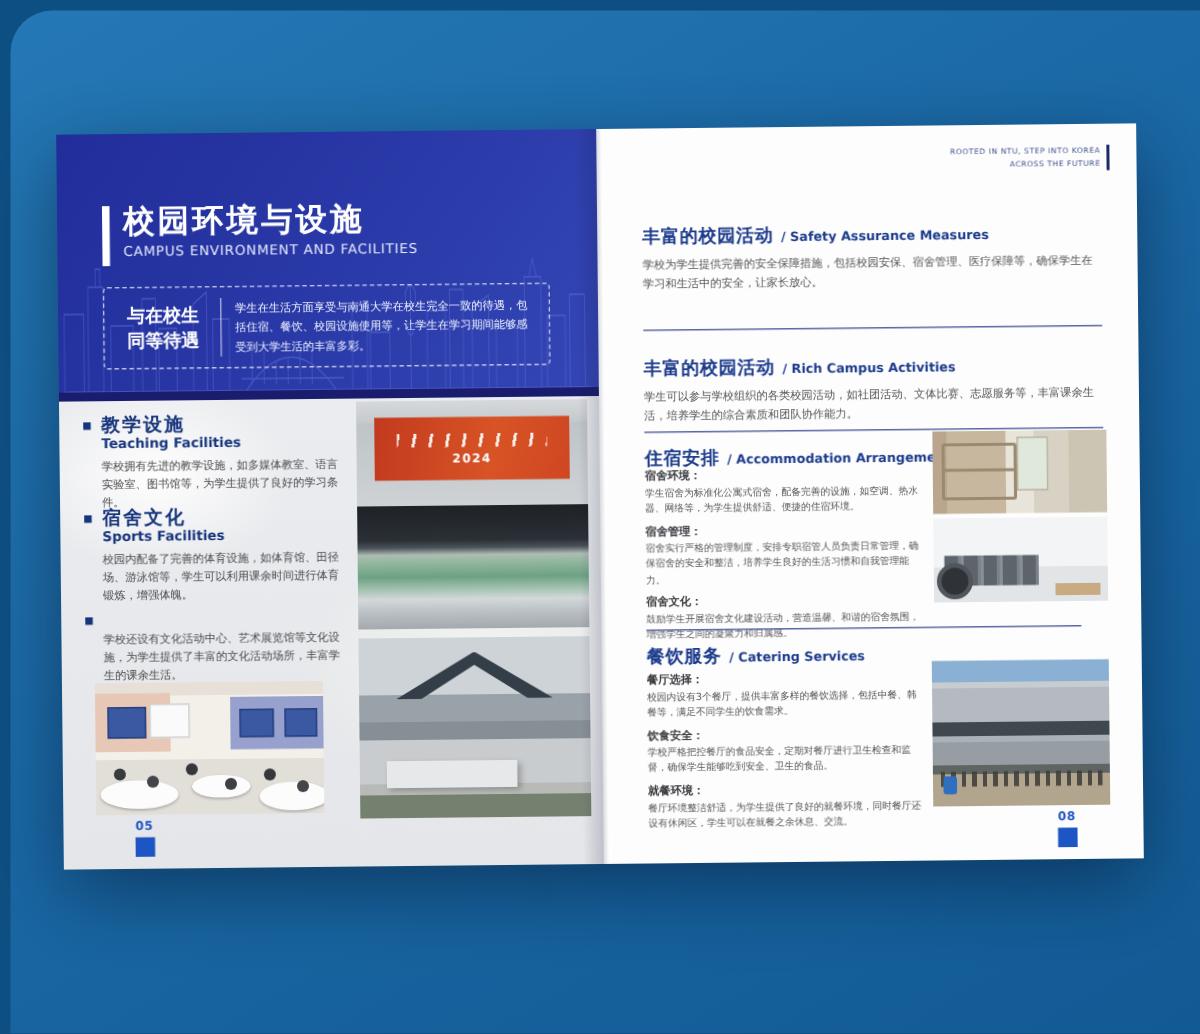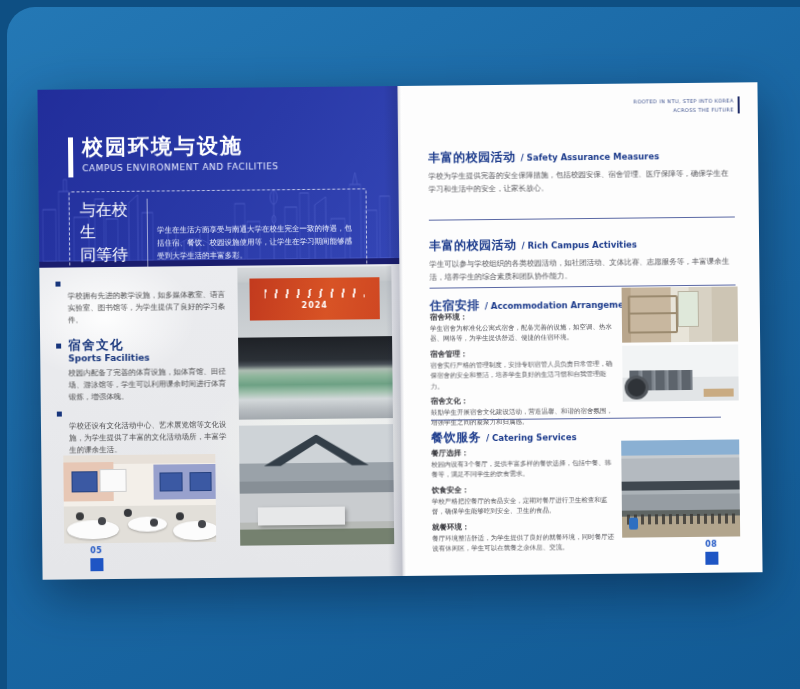--- a/index.html
+++ b/index.html
@@ -38,21 +38,21 @@
   .logo-en{font-size:5px;letter-spacing:1.8px;color:#c9a04a;margin-top:2px;}
   .title-block{position:absolute;top:46px;left:30px;display:flex;}
   .title-bar{width:5px;height:40px;background:#ffffff;margin:2px 9px 0 0;flex:none;}
   .lp-title{font-size:21px;font-weight:bold;color:#ffffff;letter-spacing:2px;line-height:1.15;}
   .lp-sub{font-size:9px;color:#e9edff;letter-spacing:.5px;margin-top:4px;}
   .callout{
     position:absolute;top:102px;left:30px;width:298px;box-sizing:border-box;
     border:1px dashed rgba(255,255,255,.7);border-radius:3px;
     display:flex;align-items:center;padding:7px 10px;z-index:2;
   }
-  .callout-label{width:58px;font-size:16px;font-weight:normal;color:#fff;line-height:1.4;flex:none;}
+  .callout-label{width:58px;font-size:12px;font-weight:bold;color:#fff;line-height:1.4;flex:none;text-align:center;}
   .callout-div{width:1px;align-self:stretch;background:rgba(255,255,255,.55);margin:0 9px;flex:none;}
   .callout-text{font-size:7.5px;color:#eef2ff;line-height:1.75;}
   .lp-body{
     position:absolute;top:178px;left:0;right:0;bottom:0;
     background:
       radial-gradient(130px 90px at 18% 16%,rgba(255,255,255,.95),rgba(255,255,255,0) 70%),
       radial-gradient(170px 120px at 78% 58%,rgba(243,246,239,.9),rgba(243,246,239,0) 70%),
       linear-gradient(#ebecef,#e5e6e9);
   }
   .lp-section{position:absolute;left:16px;width:172px;}
@@ -189,20 +189,24 @@
         </div>
         <div class="callout-div"></div>
         <div class="callout-text">学生在生活方面享受与南通大学在校生完全一致的待遇，包括住宿、餐饮、校园设施使用等，让学生在学习期间能够感受到大学生活的丰富多彩。</div>
       </div>
     </div>
 
     <div class="lp-body">
       <div class="lp-section s1">
         <div class="sec-head">
           <div class="sec-bullet"></div>
+          <div>
+            <div class="sec-cn">教学设施</div>
+            <div class="sec-en">Teaching Facilities</div>
+          </div>
         </div>
         <div class="sec-text">学校拥有先进的教学设施，如多媒体教室、语言实验室、图书馆等，为学生提供了良好的学习条件。</div>
       </div>
       <div class="lp-section s2">
         <div class="sec-head">
           <div class="sec-bullet"></div>
           <div>
             <div class="sec-cn">宿舍文化</div>
             <div class="sec-en">Sports Facilities</div>
           </div>

